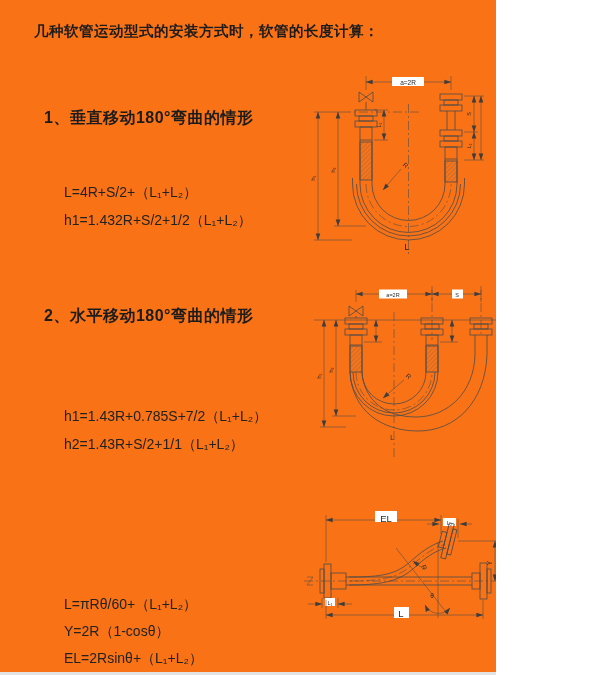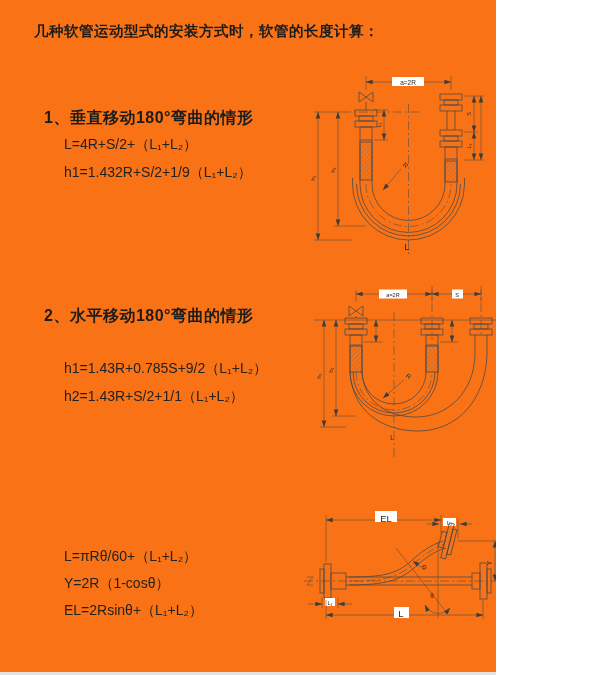--- a/index.html
+++ b/index.html
@@ -1,20 +1,20 @@
 <!DOCTYPE html>
 <html><head>
 <meta charset="utf-8">
 <style>
   html,body{margin:0;padding:0;background:#fff;}
   #page{position:relative;width:496px;height:675px;background:#f97316;overflow:hidden;
         font-family:"Liberation Sans","DejaVu Sans",sans-serif;color:#1c1c1c;text-decoration:underline;}
   .title{position:absolute;font-size:14.5px;font-weight:bold;letter-spacing:0.5px;}
   .sec-head{position:absolute;font-size:16px;font-weight:bold;letter-spacing:0.5px;}
-  .formula{position:absolute;font-size:14px;font-weight:400;color:#222;}
+  .formula{position:absolute;font-size:14px;font-weight:400;color:#222;margin-top:48px;}
   .scan-edge{position:absolute;left:0;right:0;bottom:0;height:3px;background:#e3e3e3;}
   svg{position:absolute;overflow:visible;}
   .ln line,.ln path,.ln rect,.ln polygon{stroke:#4a4a4a;stroke-width:0.8;fill:none;}
   .ln .dm{stroke-width:0.55;}
   .ln .cl{stroke-width:0.55;stroke-dasharray:9 3 2 3;}
   .ln .hz{fill:url(#hx);}
   .ln .wb{fill:#ffffff;stroke:none;}
   .ln text{stroke:none;fill:#2a2a2a;font-family:"Liberation Sans","DejaVu Sans",sans-serif;}
   .lb{font-size:6.5px;}
   .lbs{font-size:5.5px;}
@@ -33,24 +33,24 @@
       <marker id="ar" markerWidth="8" markerHeight="6" refX="6.6" refY="3" orient="auto-start-reverse" markerUnits="userSpaceOnUse">
         <path d="M0,0.7 L6.8,3 L0,5.3 z" fill="#3d3d3d" stroke="none"></path>
       </marker>
     </defs>
   </svg>
 
   <div class="title" style="left:34px;top:22px">几种软管运动型式的安装方式时，软管的长度计算：</div>
 
   <div class="sec-head" style="left:44px;top:108px">1、垂直移动180°弯曲的情形</div>
   <div class="formula" style="left:64px;top:136px">L=4R+S/2+（L₁+L₂）</div>
-  <div class="formula" style="left:64px;top:164px">h1=1.432R+S/2+1/9（L₁+L₂）</div>
+  <div class="formula" style="left:64px;top:164px">h1=1.432R+S/2+1/2（L₁+L₂）</div>
 
   <div class="sec-head" style="left:44px;top:306px">2、水平移动180°弯曲的情形</div>
-  <div class="formula" style="left:64px;top:360px">h1=1.43R+0.785S+9/2（L₁+L₂）</div>
+  <div class="formula" style="left:64px;top:360px">h1=1.43R+0.785S+7/2（L₁+L₂）</div>
   <div class="formula" style="left:64px;top:388px">h2=1.43R+S/2+1/1（L₁+L₂）</div>
 
   <div class="formula" style="left:64px;top:548px">L=πRθ/60+（L₁+L₂）</div>
   <div class="formula" style="left:64px;top:575px">Y=2R（1-cosθ）</div>
   <div class="formula" style="left:64px;top:602px">EL=2Rsinθ+（L₁+L₂）</div>
 
   <svg class="ln" style="left:308px;top:66px" width="290" height="195" viewBox="0 0 290 195">
     <g>
       <line class="dm" x1="58" y1="24" x2="58" y2="10"></line>
       <line class="dm" x1="143" y1="24" x2="143" y2="10"></line>

